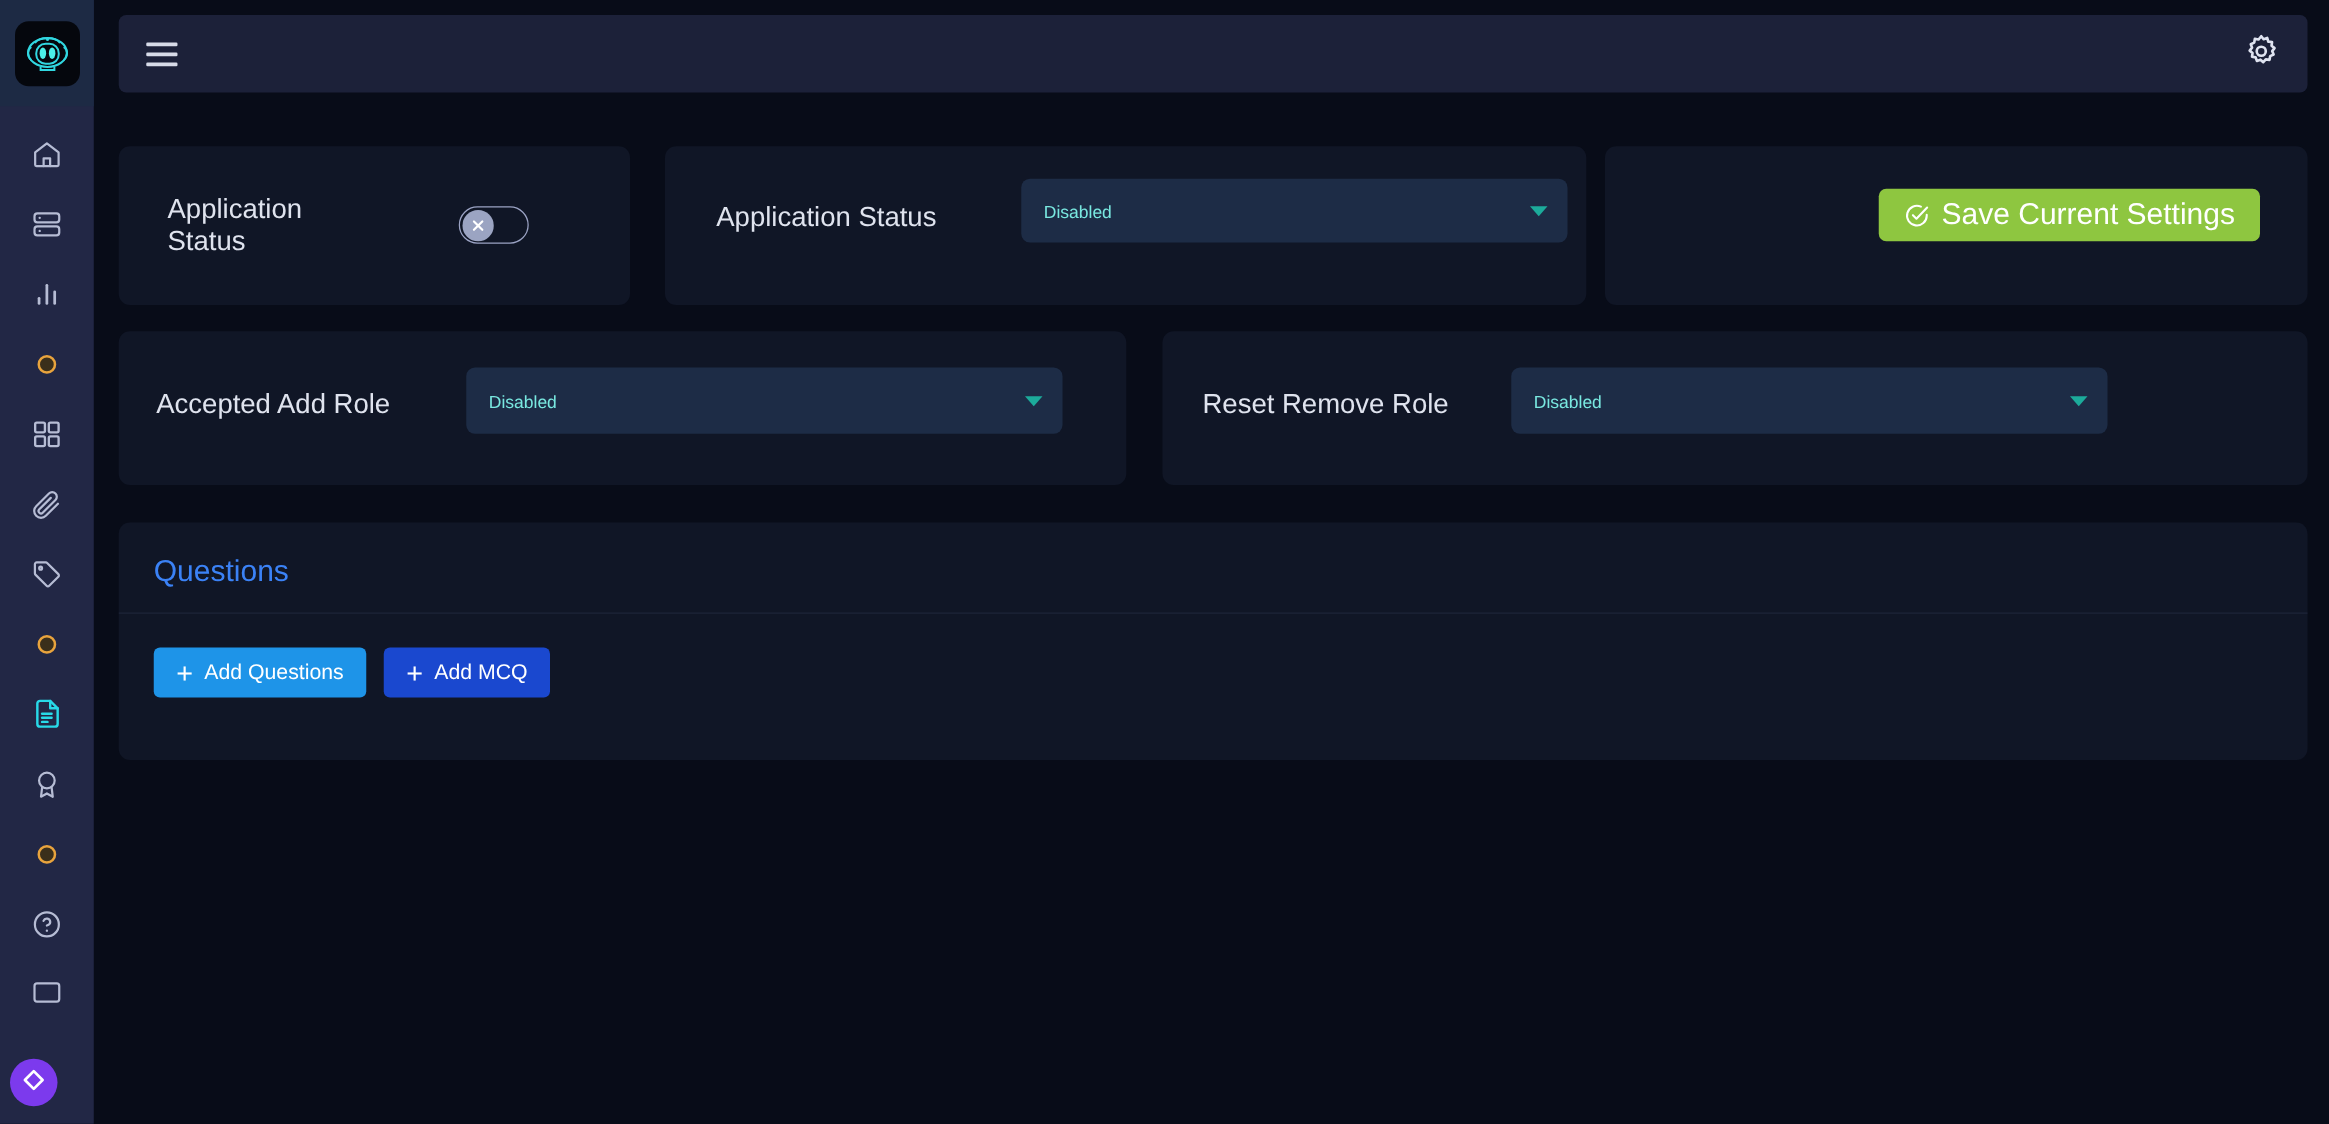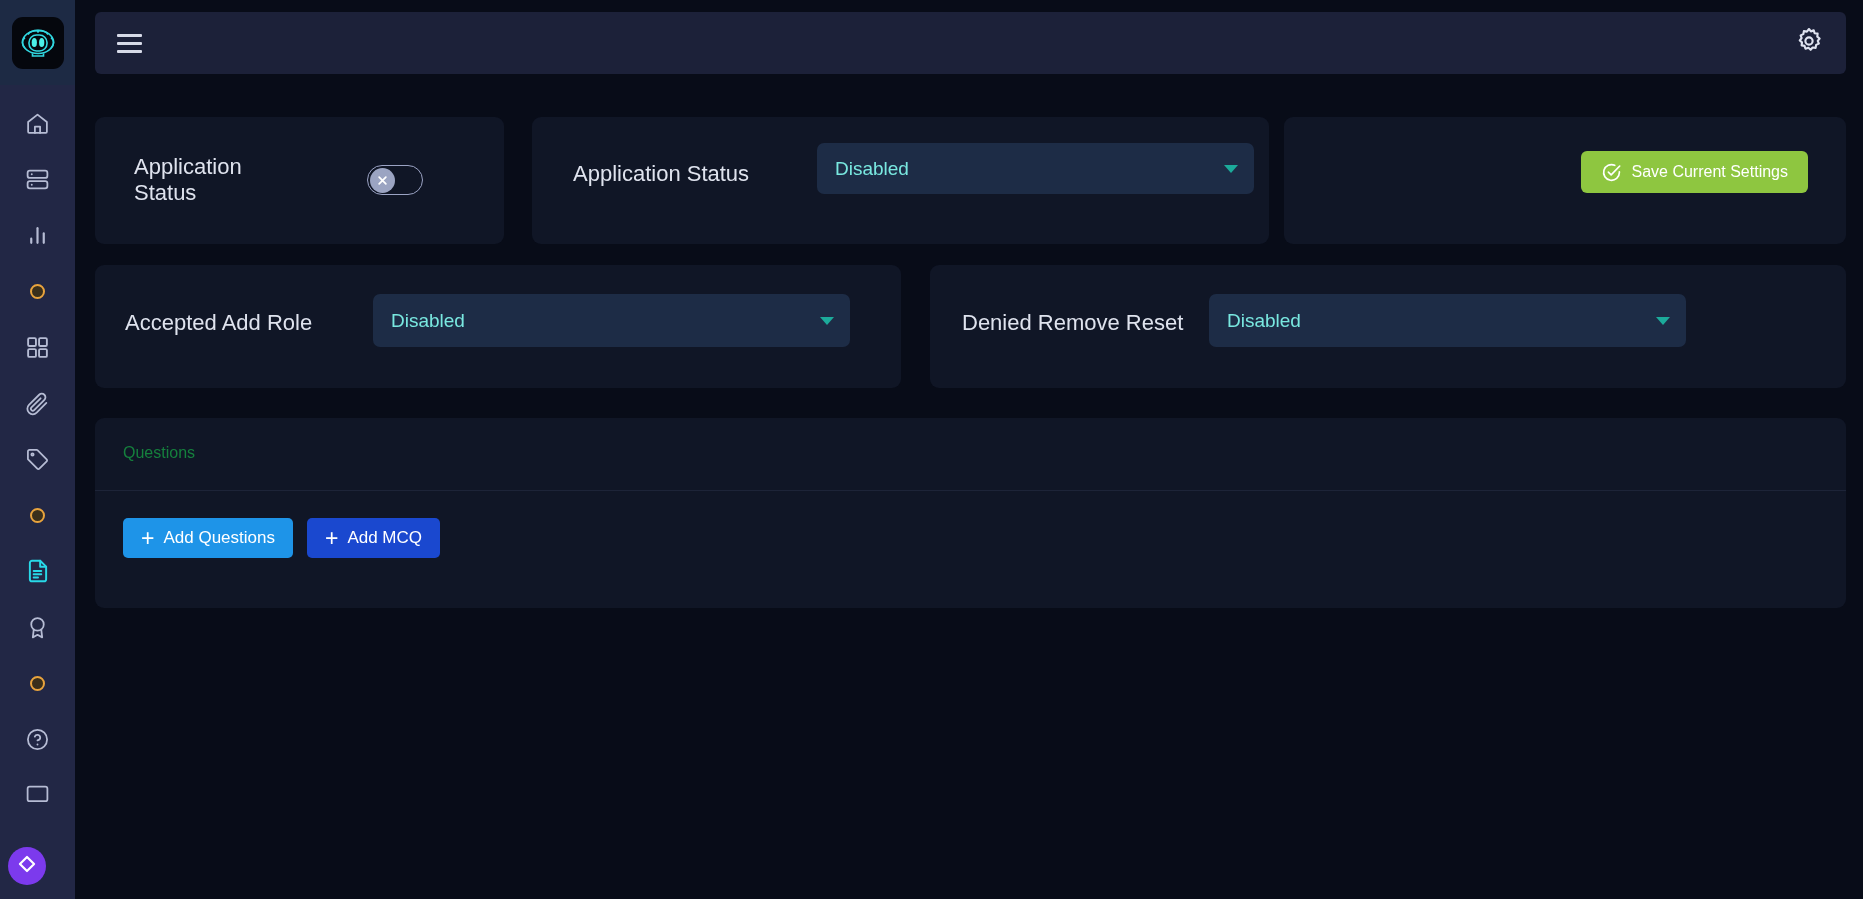--- a/index.html
+++ b/index.html
@@ -96,21 +96,21 @@
     background: #1d2c46;
     border-radius: 7px;
     display: flex;
     align-items: center;
     padding: 0 18px;
     cursor: pointer;
     position: relative;
   }
   .select-value {
     color: #79e8e0;
-    font-size: 19px;
+    font-size: 14px;
   }
   .caret {
     position: absolute;
     right: 16px;
     width: 0; height: 0;
     border-left: 7px solid transparent;
     border-right: 7px solid transparent;
     border-top: 8px solid #1cab9b;
   }
 
@@ -137,32 +137,32 @@
     right: 38px; top: 34px;
     background: #8ec640;
     border: none;
     border-radius: 6px;
     height: 42px;
     padding: 16px 20px;
     display: flex;
     align-items: center;
     gap: 9px;
     color: #fff;
-    font-size: 16px;
+    font-size: 24px;
     font-family: "Liberation Sans", sans-serif;
     cursor: pointer;
   }
 
   
   #questions-panel { left: 20px; top: 418px; width: 1751px; height: 190px; }
   #questions-title {
     position: absolute;
     left: 28px; top: 26px;
-    color: #15803d;
-    font-size: 16px;
+    color: #3b82f6;
+    font-size: 24px;
   }
   #questions-divider {
     position: absolute;
     left: 0; top: 72px;
     width: 100%; height: 1px;
     background: #1d2438;
   }
   #question-buttons {
     position: absolute;
     left: 28px; top: 100px;
@@ -374,21 +374,21 @@
 
   <div class="panel" style="left:20px; top:265px; width:806px; height:123px;padding-left:12px;">
     <div class="field-label" style="position:absolute; left:30px; top:45px;">Accepted Add Role</div>
     <div class="select" style="position:absolute; left:278px; top:29px; width:477px; height:53px;">
       <span class="select-value">Disabled</span>
       <span class="caret"></span>
     </div>
   </div>
 
   <div class="panel" style="left:855px; top:265px; width:916px; height:123px;">
-    <div class="field-label" style="position:absolute; left:32px; top:45px;">Denied Remove Reset</div>
+    <div class="field-label" style="position:absolute; left:32px; top:45px;">Reset Remove Role</div>
     <div class="select" style="position:absolute; left:279px; top:29px; width:477px; height:53px;">
       <span class="select-value">Disabled</span>
       <span class="caret"></span>
     </div>
   </div>
 
   <div class="panel" id="questions-panel">
     <div id="questions-title">Questions</div>
     <div id="questions-divider"></div>
 

